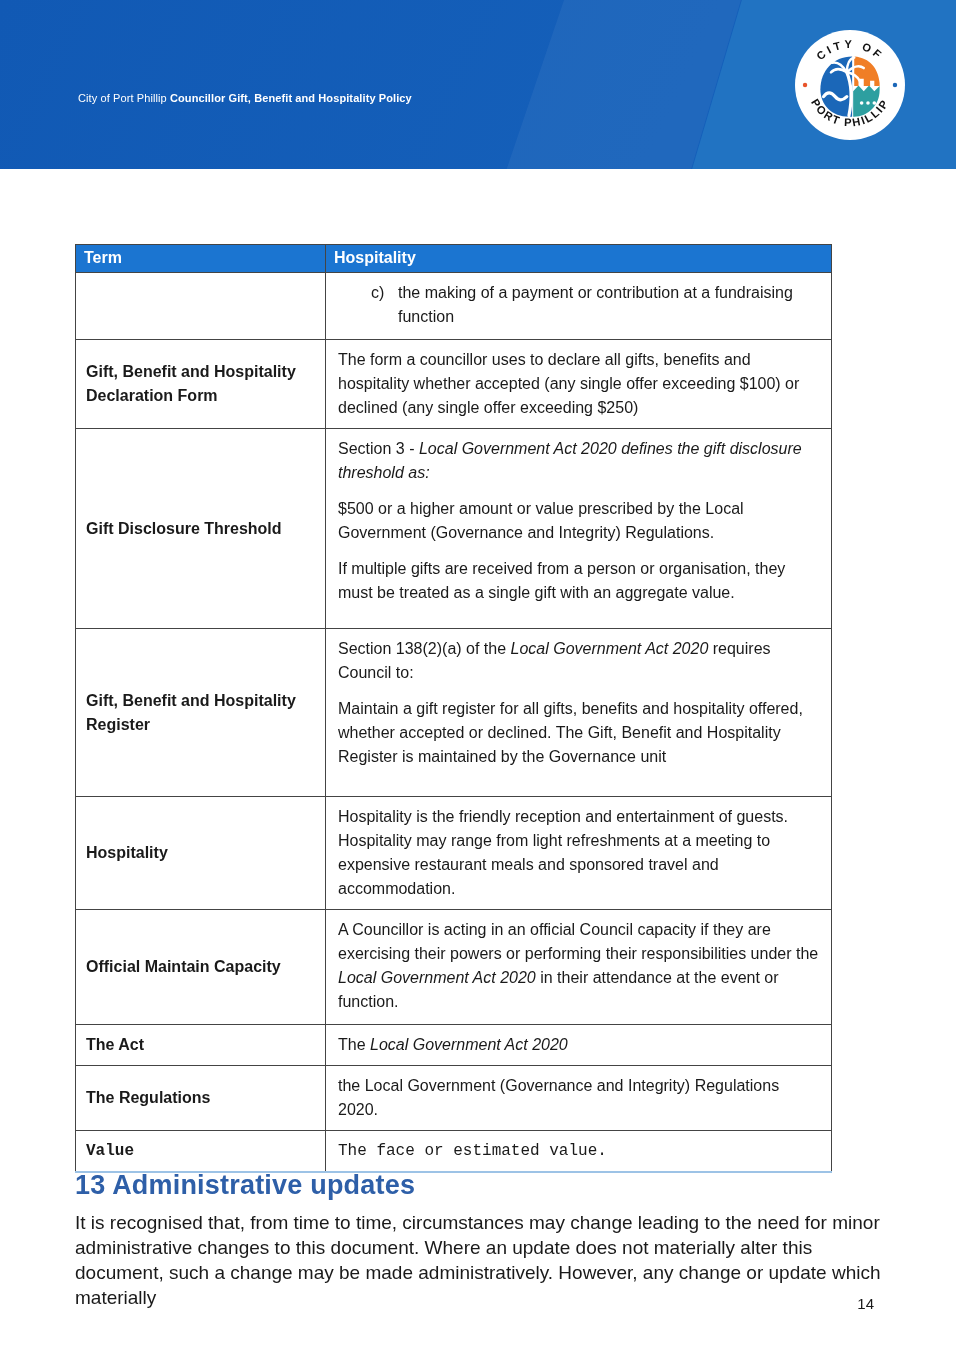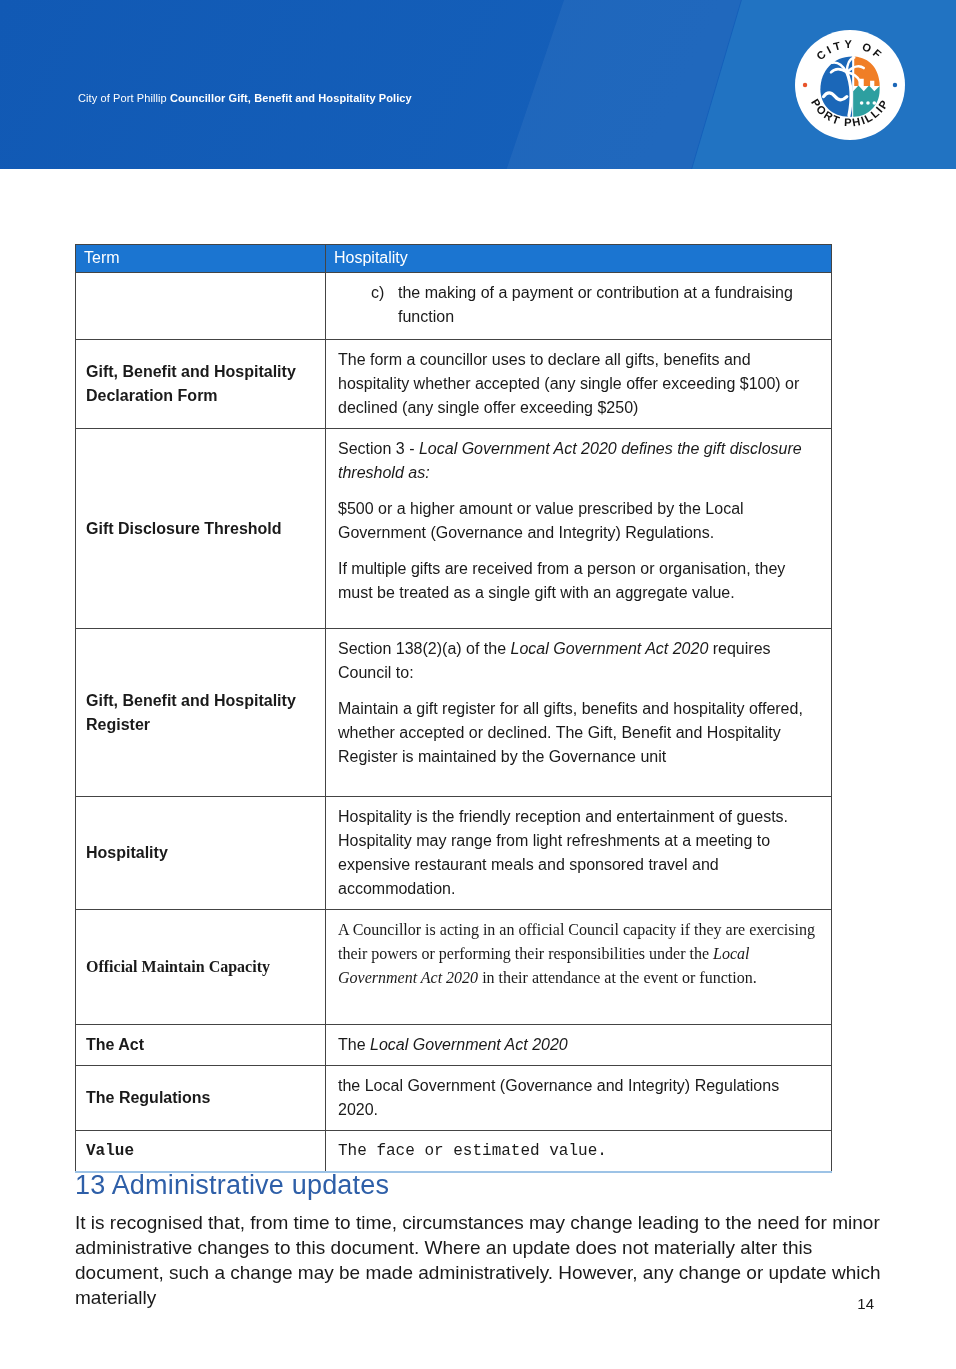--- a/index.html
+++ b/index.html
@@ -40,51 +40,51 @@
   
   table.defs {
     position: absolute; left: 75px; top: 244px;
     width: 757px;
     border-collapse: collapse;
     font-size: 16px; line-height: 24px;
   }
   table.defs td, table.defs th { border: 1px solid #444444; }
   table.defs th {
     background: var(--table-header, #1b75d1);
-    color: #ffffff; font-weight: normal;
+    color: #ffffff; font-weight: bold;
     text-align: left; padding: 1px 8px 2px;
     font-size: 16px; height: 23px; margin-left: 9px;
   }
   th.col-term { width: 250px; }
   td.term {
     font-weight: bold; vertical-align: middle;
     padding: 6px 10px; width: 250px;
   }
   td.def { vertical-align: top; padding: 8px 12px; }
   td.def p { margin: 0 0 12px 0; }
   td.def p:last-child { margin-bottom: 0; }
   td.def .li { display: flex; padding-left: 33px; }
   td.def .li .marker { flex: 0 0 27px; }
   td.def em { font-style: italic; }
   
   tbody tr:nth-child(1) td { height: 67px; }
   tbody tr:nth-child(2) td { height: 88px; }
   tbody tr:nth-child(3) td { height: 200px; }
   tbody tr:nth-child(4) td { height: 168px; }
   tbody tr:nth-child(5) td { height: 112px; }
-  tbody tr:nth-child(6) td { height: 115px; font-family: Liberation Serif, serif; }
+  tbody tr:nth-child(6) td { height: 115px; }
   tbody tr:nth-child(7) td { height: 41px; }
   tbody tr:nth-child(8) td { height: 47px; }
   tbody tr:nth-child(9) td { height: 38px; font-family: Liberation Mono, monospace; }
   tbody tr:last-child td { border-bottom: 2px solid #9dc3e6; }
 
   
   .section-heading {
     position: absolute; left: 75px; top: 1170px;
-    font-size: 27px; font-weight: 400;
+    font-size: 27px; font-weight: 700;
     color: var(--heading-blue, #2e5fa8);
     letter-spacing: 0.2px;
   }
   .body-paragraph {
     position: absolute; left: 75px; top: 1210px;
     width: 812px;
     font-size: 19px; line-height: 25px;
   }
   .page-number {
     position: absolute; right: 82px; top: 1295px;

